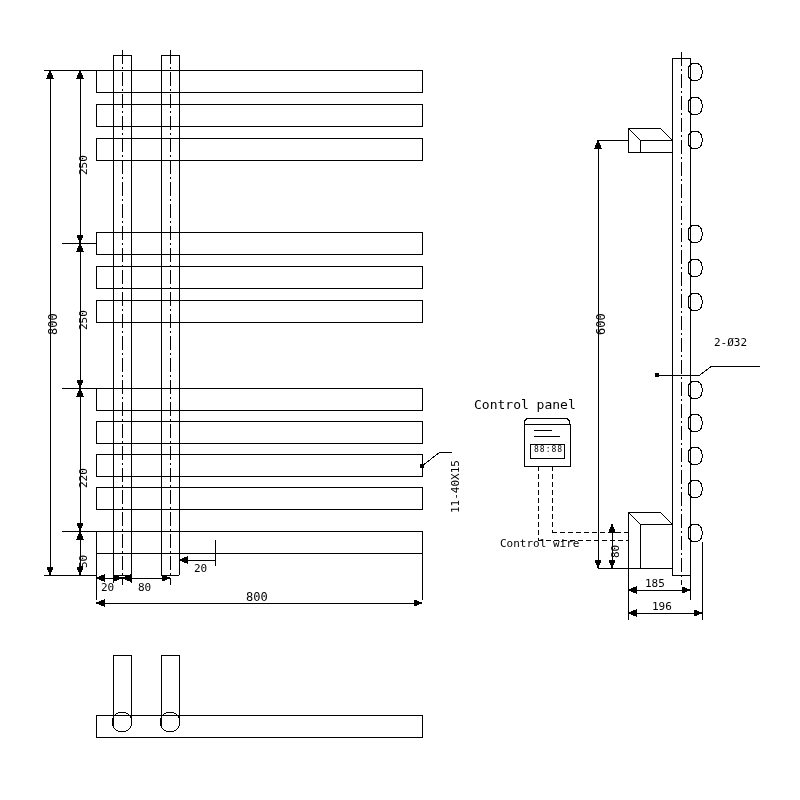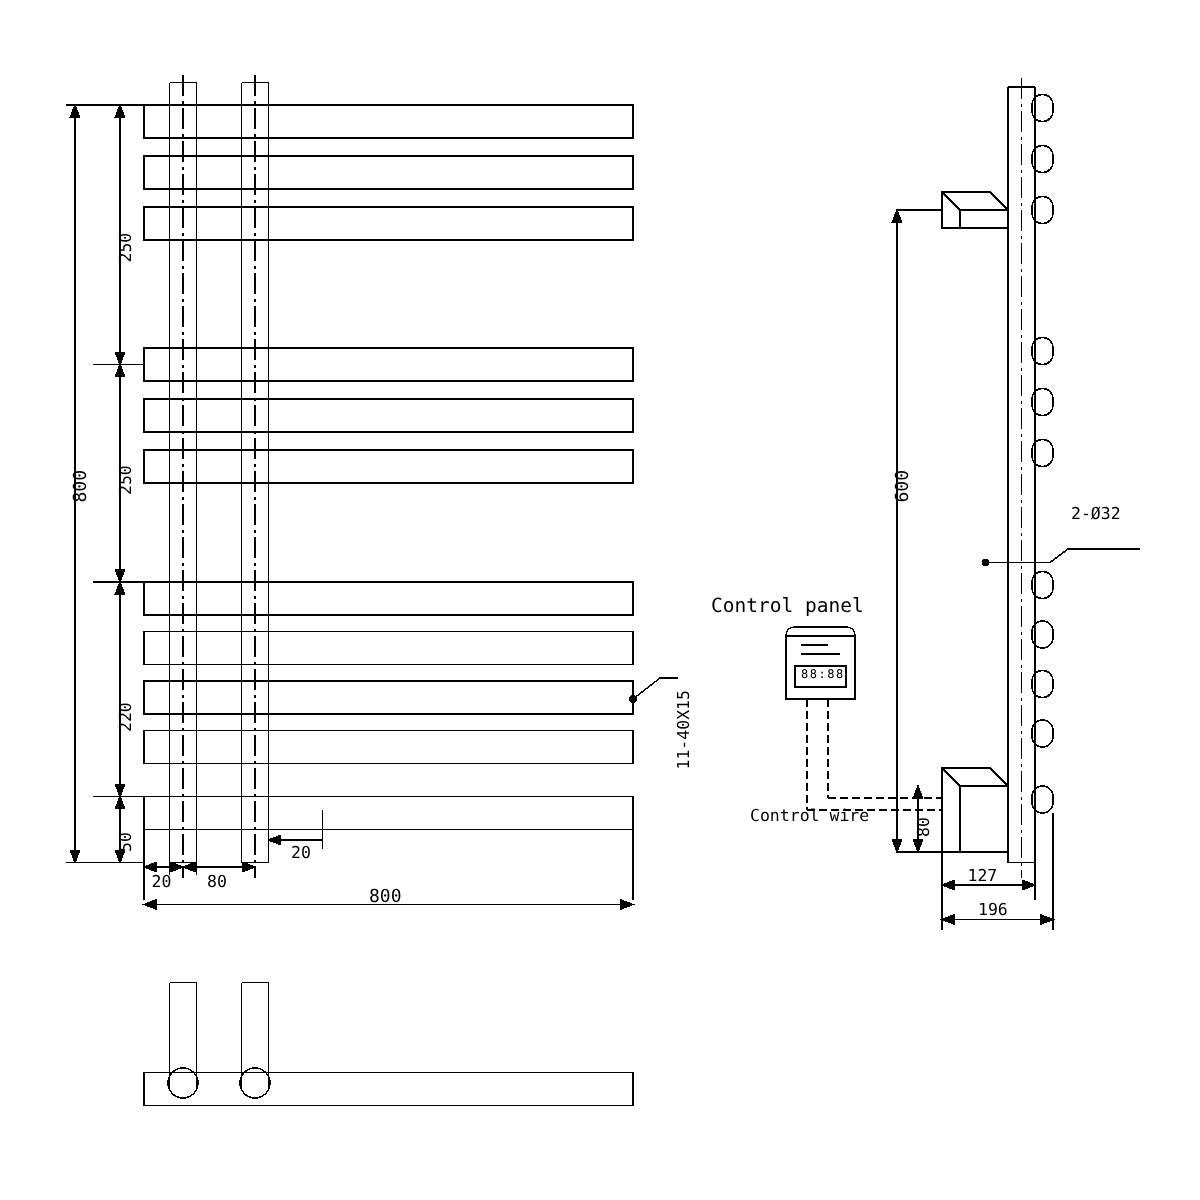--- a/index.html
+++ b/index.html
@@ -256,16 +256,16 @@
 
   <div class="lbl vert" style="left:450px; top:513px;">11-40X15</div>
 
   <div class="lbl title" style="left:474px; top:398px;">Control panel</div>
   <div class="lbl" style="left:500px; top:538px;">Control wire</div>
   <div class="lbl" style="left:534px; top:446px; font-size:8px; letter-spacing:1px;">88:88</div>
 
   <div class="lbl vert big" style="left:595px; top:335px;">600</div>
   <div class="lbl vert" style="left:610px; top:558px;">80</div>
   <div class="lbl" style="left:714px; top:337px;">2-Ø32</div>
-  <div class="lbl" style="left:645px; top:578px;">127</div>
+  <div class="lbl" style="left:645px; top:578px;">185</div>
   <div class="lbl" style="left:652px; top:601px;">196</div>
 
 </div>
 
 </body></html>

